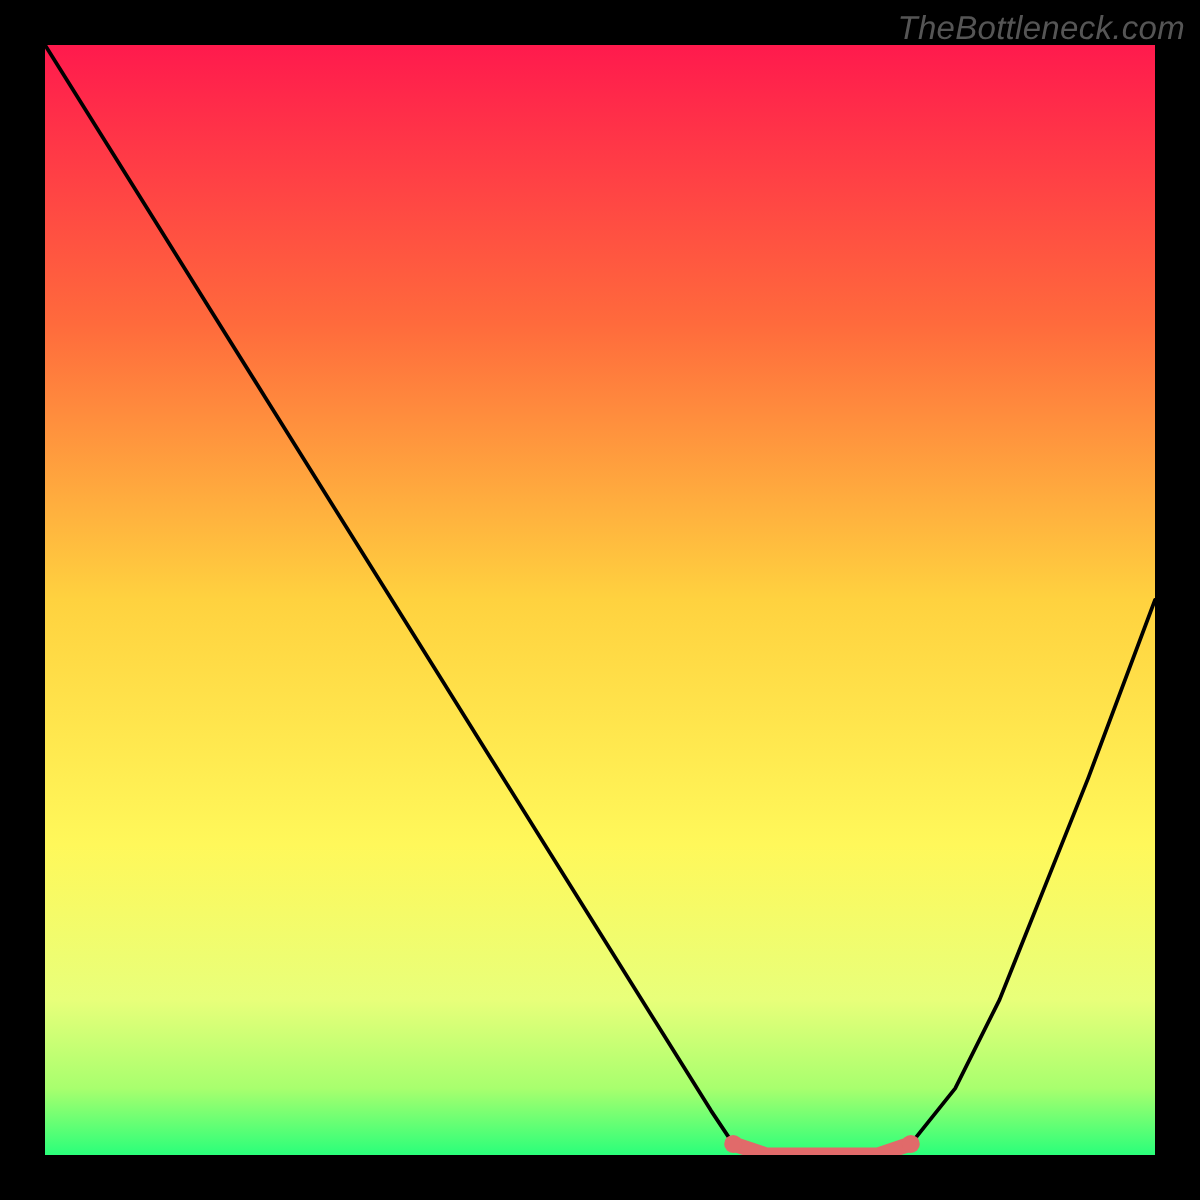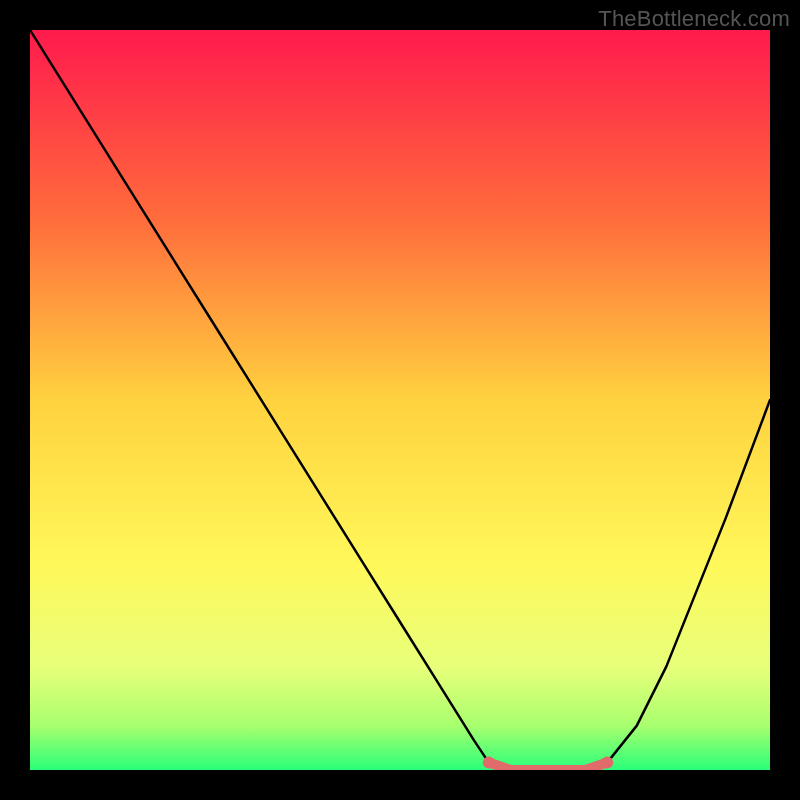--- a/index.html
+++ b/index.html
@@ -19,20 +19,21 @@
   }
   .watermark {
     position: absolute;
     top: 6px;
     right: 10px;
     color: #555;
     font-size: 22px;
     font-weight: 500;
     letter-spacing: 0.2px;
     z-index: 5;
+    font-style: italic;
   }
   .plot-area {
     position: absolute;
     left: 30px;
     top: 30px;
     width: 740px;
     height: 740px;
   }
   svg {
     display: block;

